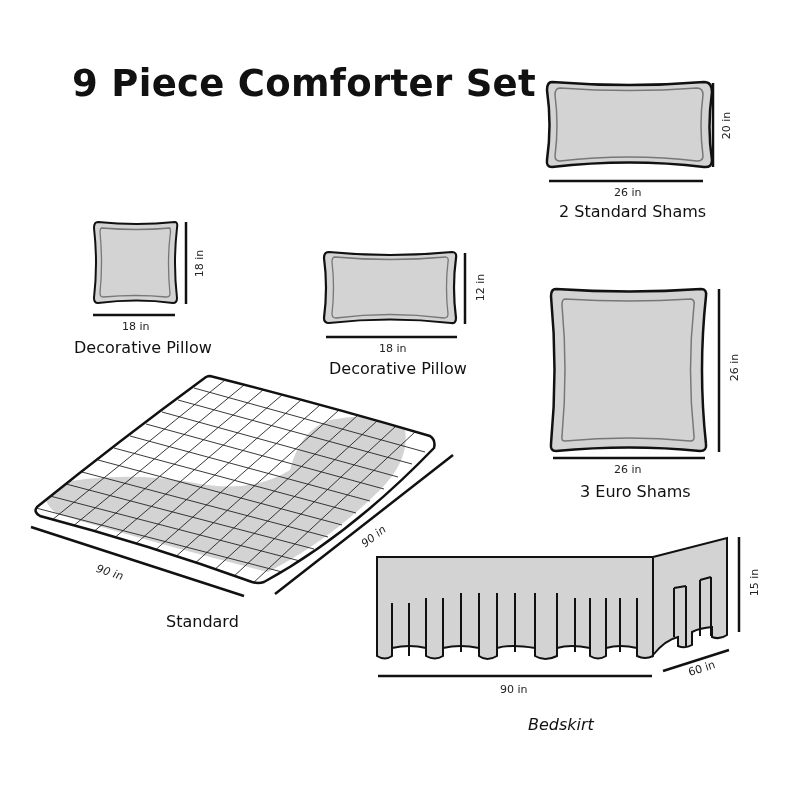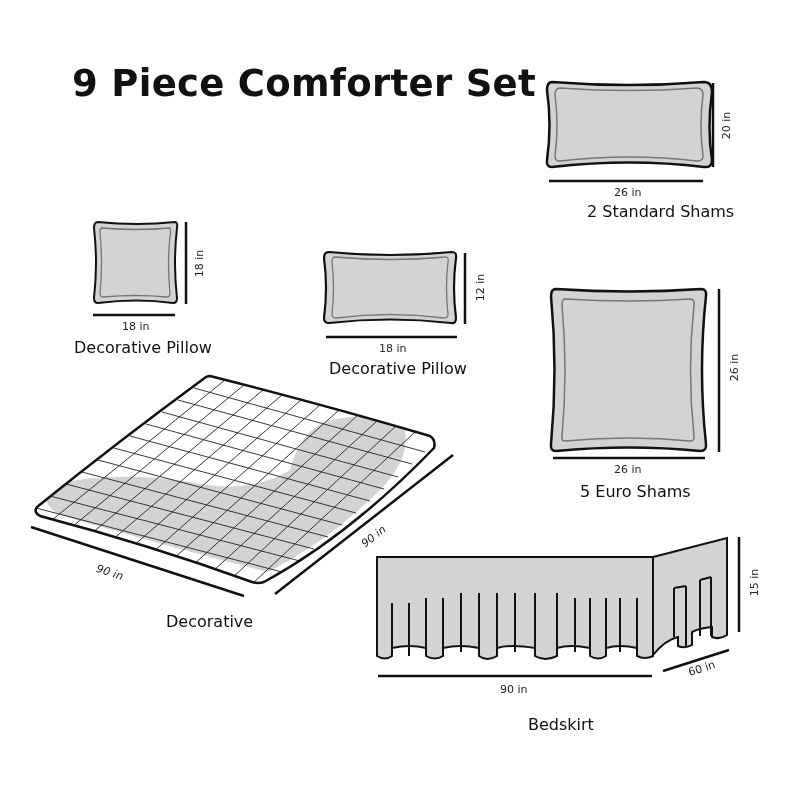--- a/index.html
+++ b/index.html
@@ -111,35 +111,35 @@
       <line x1="674" y1="588" x2="686" y2="586"></line>
       <line x1="700" y1="580" x2="711" y2="577"></line>
     </g>
     <line x1="739" y1="537" x2="739" y2="632" stroke="#111" stroke-width="2.5"></line>
     <line x1="378" y1="676" x2="652" y2="676" stroke="#111" stroke-width="2.5"></line>
     <line x1="663" y1="671" x2="729" y2="650" stroke="#111" stroke-width="2.5"></line>
   </g>
 </svg>
 
 <div class="abs dim" style="left:614px;top:186px;">26 in</div>
-<div class="abs label" style="left:559px;top:202px;margin-left:28px;">2 Standard Shams</div>
+<div class="abs label" style="left:559px;top:202px;">2 Standard Shams</div>
 <div class="abs dim rot" style="left:713px;top:119px;transform:rotate(-90deg);">20 in</div>
 
 <div class="abs dim" style="left:122px;top:320px;">18 in</div>
 <div class="abs label" style="left:74px;top:338px;">Decorative Pillow</div>
 <div class="abs dim rot" style="left:186px;top:257px;transform:rotate(-90deg);">18 in</div>
 
 <div class="abs dim" style="left:379px;top:342px;">18 in</div>
 <div class="abs label" style="left:329px;top:359px;">Decorative Pillow</div>
 <div class="abs dim rot" style="left:467px;top:281px;transform:rotate(-90deg);">12 in</div>
 
 <div class="abs dim" style="left:614px;top:463px;">26 in</div>
-<div class="abs label" style="left:580px;top:482px;">5 Euro Shams</div>
+<div class="abs label" style="left:580px;top:482px;">3 Euro Shams</div>
 <div class="abs dim rot" style="left:721px;top:361px;transform:rotate(-90deg);">26 in</div>
 
 <div class="abs dim rot" style="left:96px;top:566px;font-style:italic;transform:rotate(18deg);">90 in</div>
 <div class="abs dim rot" style="left:360px;top:530px;font-style:italic;transform:rotate(-38deg);">90 in</div>
-<div class="abs label" style="left:166px;top:612px;">Decorative</div>
+<div class="abs label" style="left:166px;top:612px;">Standard</div>
 
 <div class="abs dim" style="left:500px;top:683px;">90 in</div>
 <div class="abs dim rot" style="left:688px;top:662px;transform:rotate(-18deg);">60 in</div>
 <div class="abs dim rot" style="left:741px;top:576px;transform:rotate(-90deg);">15 in</div>
-<div class="abs label" style="left:528px;top:715px;">Bedskirt</div>
+<div class="abs label" style="left:528px;top:715px;font-style:italic;">Bedskirt</div>
 
 </body></html>

